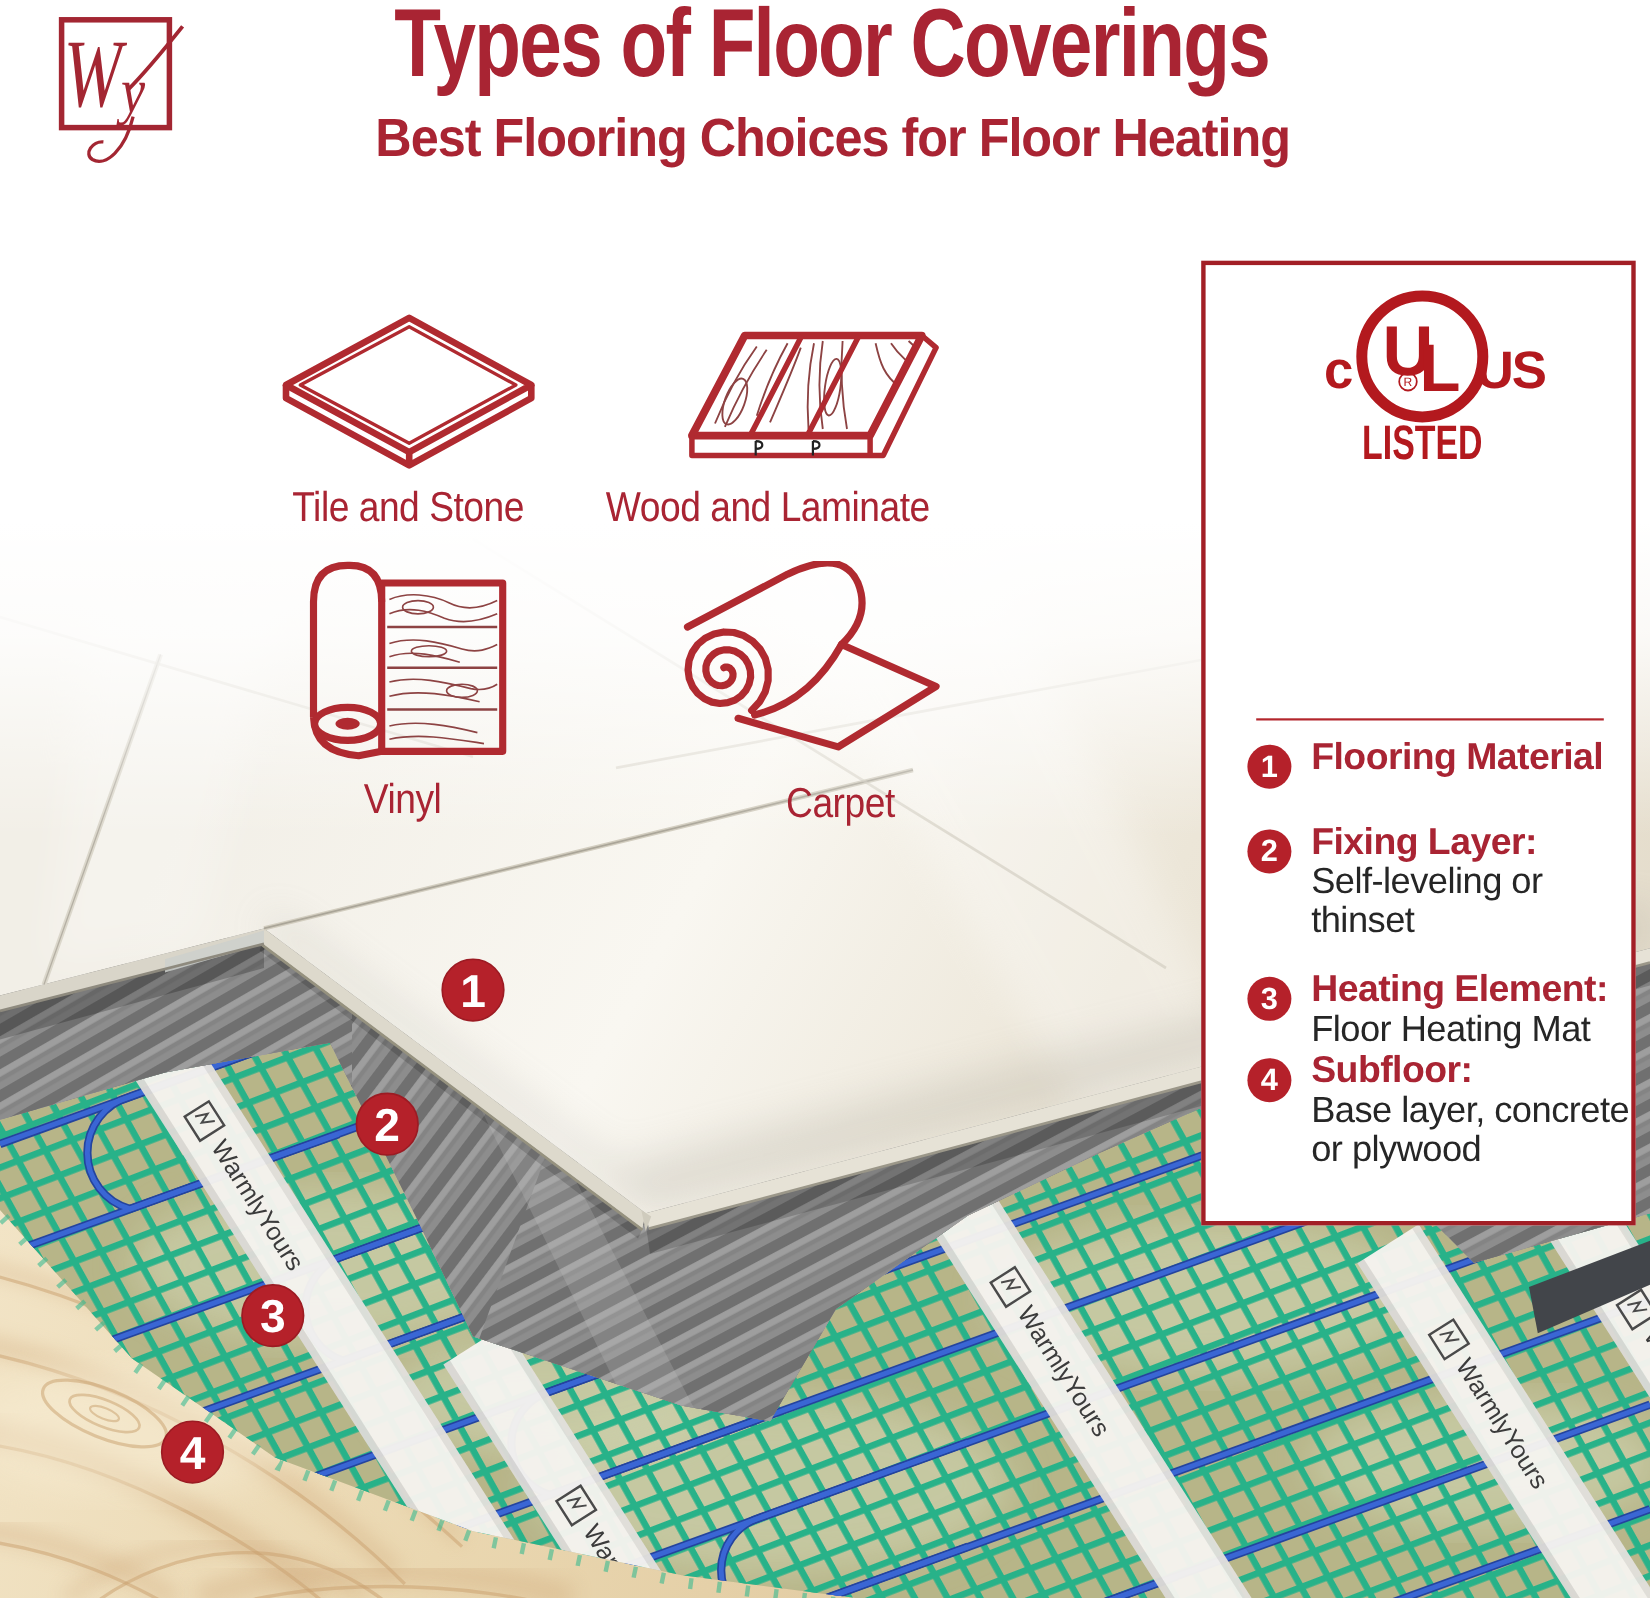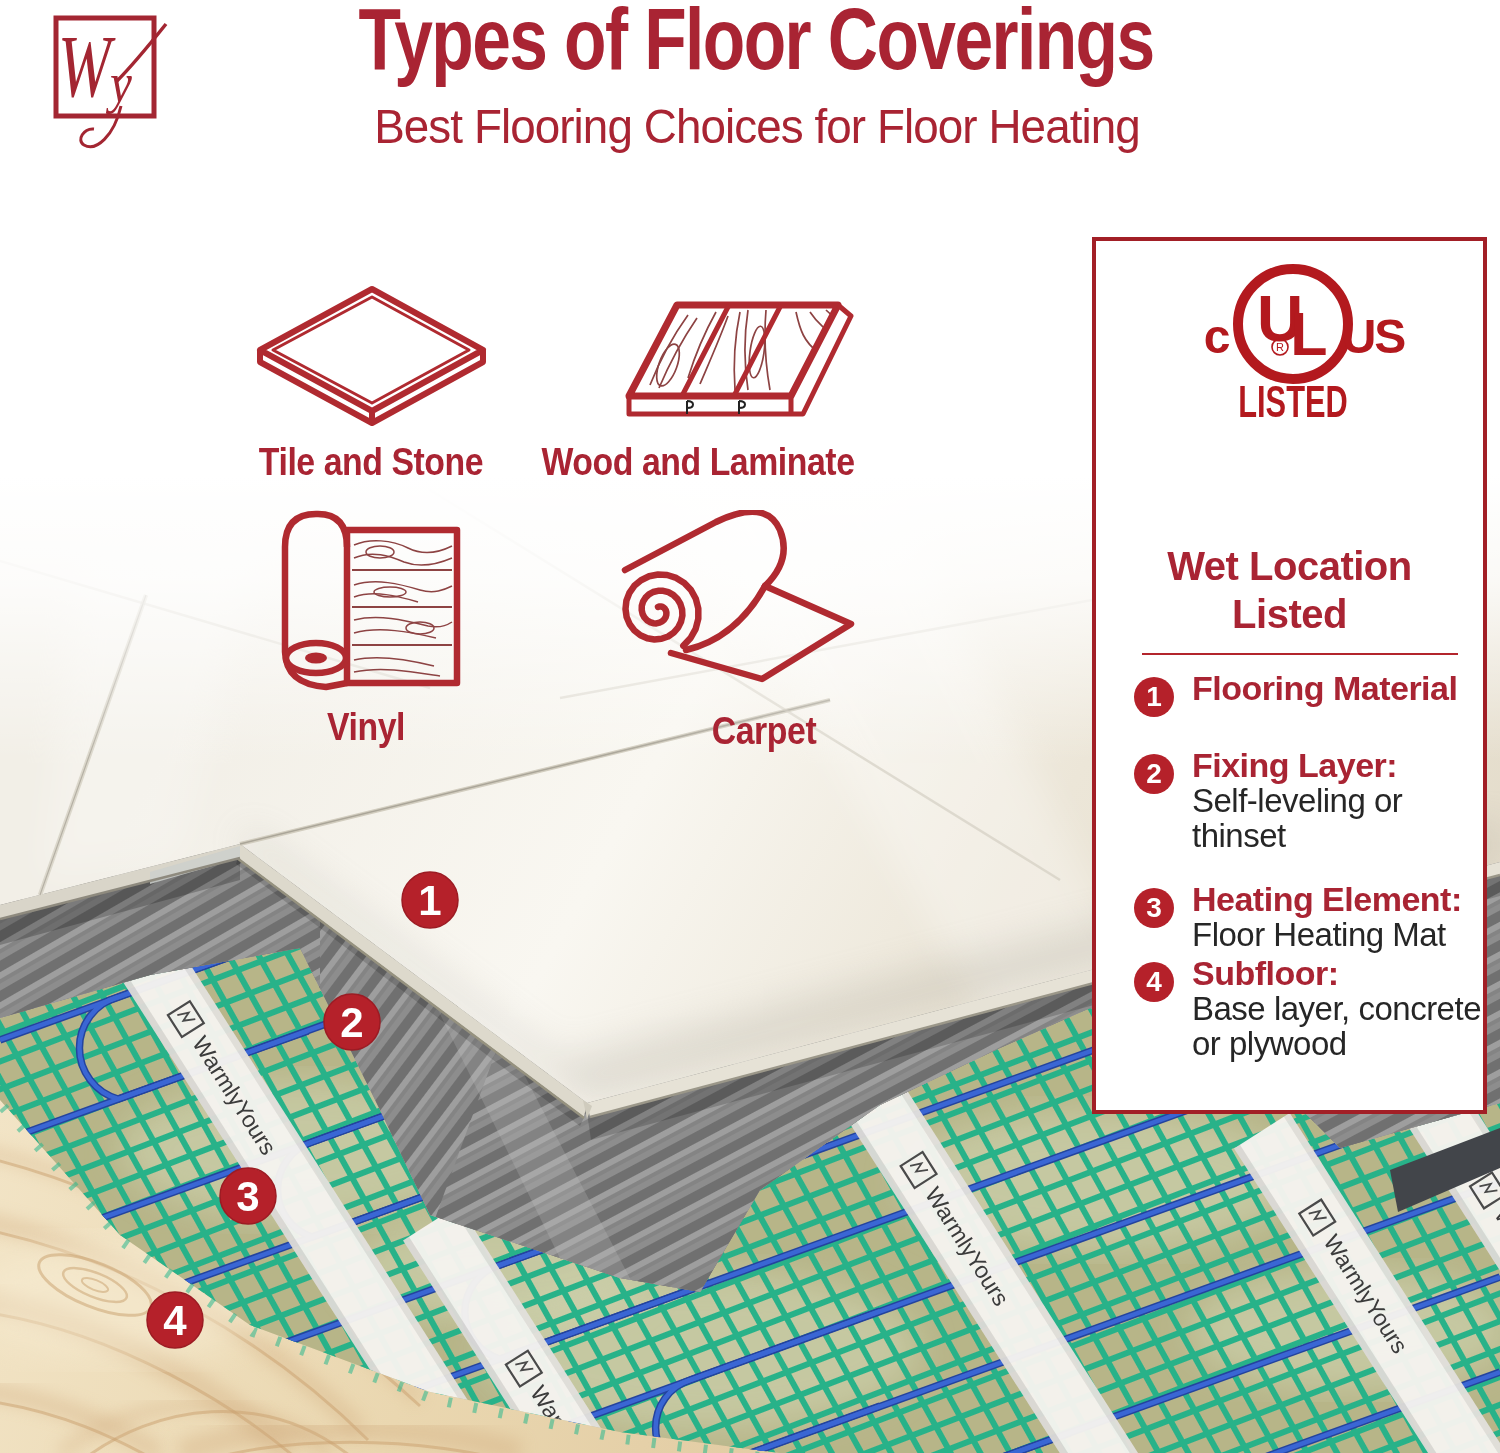--- a/index.html
+++ b/index.html
@@ -1,17 +1,17 @@
 <!DOCTYPE html>
 <html><head><meta charset="utf-8">
 <style>
 html,body { margin:0; padding:0; }
 body { width:1500px; height:1453px; position:relative; overflow:hidden;
        font-family:"Liberation Sans", sans-serif; background:#fff; }
-.lbl { position:absolute; font-weight:bold; color:#a92433; font-size:38px;
+.lbl { position:absolute; font-weight:normal; color:#a92433; font-size:38px;
         letter-spacing:-0.5px; text-align:center; transform:translateX(-50%); white-space:nowrap; }
 </style></head>
 <body>
 <svg width="1500" height="1453" viewBox="0 0 1500 1453" style="position:absolute;left:0;top:0">
 <defs>
 <clipPath id="matclip">
         <polygon points="0.0,1018.0 150.0,975.0 300.0,948.0 380.0,1110.0 430.0,1215.0 620.0,1278.0 700.0,1292.0 760.0,1190.0 880.0,1105.0 1000.0,1048.0 1090.0,1008.0 1250.0,1058.0 1340.0,1148.0 1500.0,1103.0 1500.0,1453.0 780.0,1453.0 620.0,1432.0 430.0,1392.0 250.0,1325.0 120.0,1235.0 0.0,1100.0"></polygon>
       </clipPath>
 <clipPath id="thinclip">
         <polygon points="0.0,840.0 1500.0,790.0 1500.0,1103.0 1340.0,1148.0 1250.0,1058.0 1090.0,1008.0 1000.0,1048.0 880.0,1105.0 760.0,1190.0 700.0,1292.0 620.0,1278.0 430.0,1215.0 380.0,1110.0 300.0,948.0 150.0,975.0 0.0,1018.0"></polygon>
@@ -225,21 +225,21 @@
 <svg style="position:absolute;left:30px;top:0px" width="190" height="170" viewBox="30 0 190 170">
     <rect x="56" y="18" width="98" height="98" fill="none" stroke="#a32632" stroke-width="5"></rect>
     <text transform="translate(58,96) scale(0.72,1)" font-family="Liberation Serif, serif" font-style="italic" font-size="88" fill="#a32632">W</text>
     <text transform="translate(110,102) scale(0.85,1)" font-family="Liberation Serif, serif" font-style="italic" font-size="58" fill="#a32632">y</text>
     <path d="M166,24 C150,44 132,66 116,82" fill="none" stroke="#a32632" stroke-width="3.5"></path>
     <path d="M121,106 C114,136 96,152 84,145 C76,140 84,128 94,129" fill="none" stroke="#a32632" stroke-width="3"></path>
   </svg>
 <div style="position:absolute;left:756px;top:-12px;transform:translateX(-50%);white-space:nowrap;
   font-size:88px;font-weight:bold;color:#a92433;letter-spacing:-2px"><span style="display:inline-block;transform:scaleX(0.79)">Types of Floor Coverings</span></div>
 <div style="position:absolute;left:757px;top:98px;transform:translateX(-50%);white-space:nowrap;
-  font-size:49px;font-weight:normal;color:#a92433;letter-spacing:-1px"><span style="display:inline-block;transform:scaleX(0.935)">Best Flooring Choices for Floor Heating</span></div>
+  font-size:49px;font-weight:bold;color:#a92433;letter-spacing:-1px"><span style="display:inline-block;transform:scaleX(0.935)">Best Flooring Choices for Floor Heating</span></div>
 <svg style="position:absolute;left:230px;top:275px" width="280" height="160" viewBox="230 275 280 160">
     <g fill="none" stroke="#b02a30" stroke-width="6" stroke-linejoin="round">
       <polygon points="372,289 483,350 372,411 260,350"></polygon>
       <polygon points="372,297 469,350 372,403 273,350" stroke-width="3"></polygon>
       <path d="M260,350 L260,362 L372,423 L483,362 L483,350 M372,411 L372,423"></path>
     </g>
   </svg>
 <svg style="position:absolute;left:600px;top:275px" width="280" height="165" viewBox="600 275 280 165">
     <defs>
       <clipPath id="plankclip">
@@ -306,21 +306,20 @@
     <svg style="position:absolute;left:0;top:0" width="395" height="220" viewBox="0 0 395 220">
       <circle cx="197" cy="83" r="55" fill="none" stroke="#b3191e" stroke-width="10"></circle>
       <text x="184" y="100" font-size="64" font-weight="bold" fill="#b3191e" font-family="Liberation Sans, sans-serif" text-anchor="middle">U</text>
       <text x="213" y="114" font-size="61" font-weight="bold" fill="#b3191e" font-family="Liberation Sans, sans-serif" text-anchor="middle">L</text>
       <circle cx="184" cy="106" r="8" fill="none" stroke="#b3191e" stroke-width="1.6"></circle>
       <text x="184" y="110" font-size="11" fill="#b3191e" text-anchor="middle" font-family="Liberation Sans, sans-serif">R</text>
       <text x="121" y="112" font-size="48" font-weight="bold" fill="#b3191e" font-family="Liberation Sans, sans-serif" text-anchor="middle">c</text>
       <text x="277" y="112" font-size="48" font-weight="bold" fill="#b3191e" font-family="Liberation Sans, sans-serif" text-anchor="middle" letter-spacing="-2">US</text>
       <text x="197" y="176" font-size="44" font-weight="bold" fill="#b3191e" font-family="Liberation Sans, sans-serif" text-anchor="middle" transform="scale(0.70,1)" style="transform-origin:197px 0px" letter-spacing="0">LISTED</text>
     </svg>
-    <div style="position:absolute;left:0;top:301px;width:100%;text-align:center;font-weight:bold;font-size:40px;line-height:48px;color:#a92433;letter-spacing:-0.5px">Wet Location<br>Listed</div>
     <div style="position:absolute;left:46px;top:412px;width:316px;border-top:2px solid #b3252c"></div>
     <div style="position:absolute;left:38px;top:436px;width:40px;height:40px;border-radius:50%;background:#b5212a;color:#fff;font-weight:bold;font-size:28px;text-align:center;line-height:40px">1</div>
     <div style="position:absolute;left:96px;top:430px;width:312px;font-size:34px;line-height:35px;font-weight:bold;color:#a92433;letter-spacing:-0.5px">Flooring Material</div>
     <div style="position:absolute;left:38px;top:513px;width:40px;height:40px;border-radius:50%;background:#b5212a;color:#fff;font-weight:bold;font-size:28px;text-align:center;line-height:40px">2</div>
     <div style="position:absolute;left:96px;top:507px;width:312px;font-size:34px;line-height:35px;font-weight:bold;color:#a92433;letter-spacing:-0.5px">Fixing Layer:<div style="font-weight:normal;color:#262626;font-size:33px;letter-spacing:-0.5px">Self-leveling or</div><div style="font-weight:normal;color:#262626;font-size:33px;letter-spacing:-0.5px">thinset</div></div>
     <div style="position:absolute;left:38px;top:647px;width:40px;height:40px;border-radius:50%;background:#b5212a;color:#fff;font-weight:bold;font-size:28px;text-align:center;line-height:40px">3</div>
     <div style="position:absolute;left:96px;top:641px;width:312px;font-size:34px;line-height:35px;font-weight:bold;color:#a92433;letter-spacing:-0.5px">Heating Element:<div style="font-weight:normal;color:#262626;font-size:33px;letter-spacing:-0.5px">Floor Heating Mat</div></div>
     <div style="position:absolute;left:38px;top:721px;width:40px;height:40px;border-radius:50%;background:#b5212a;color:#fff;font-weight:bold;font-size:28px;text-align:center;line-height:40px">4</div>
     <div style="position:absolute;left:96px;top:715px;width:312px;font-size:34px;line-height:35px;font-weight:bold;color:#a92433;letter-spacing:-0.5px">Subfloor:<div style="font-weight:normal;color:#262626;font-size:33px;letter-spacing:-0.5px">Base layer, concrete</div><div style="font-weight:normal;color:#262626;font-size:33px;letter-spacing:-0.5px">or plywood</div></div>
   </div>

